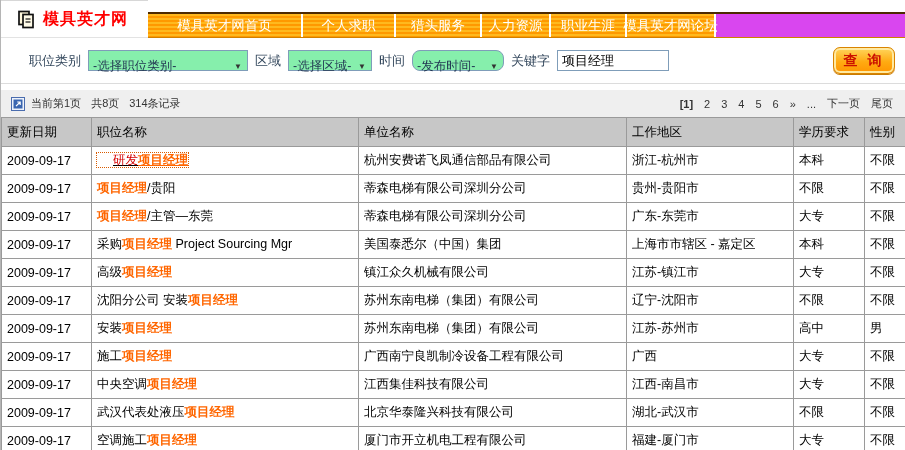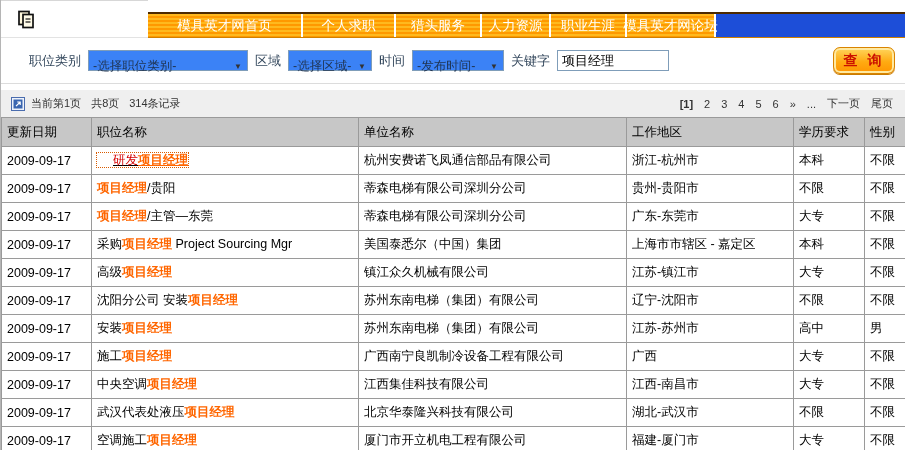--- a/index.html
+++ b/index.html
@@ -5,35 +5,35 @@
   * { box-sizing: border-box; margin: 0; padding: 0; }
   body { font-family: "Liberation Sans", "DejaVu Sans", sans-serif; background: #fff; }
   .page { width: 905px; height: 450px; background: #fff; border-left: 1px solid #b5b5b5; overflow: hidden; }
 
   
   .header { display: flex; height: 38px; }
   .logo { width: 147px; display: flex; align-items: center; gap: 7px; padding-left: 16px;
           background: #fff; border-top: 1px solid #d7d7d7; border-bottom: 1px solid #e3e3e3; }
   .logo-text { color: #f00; font-weight: bold; font-size: 16px; letter-spacing: 1px; }
   .tabs { flex: 1; display: flex; border-top: 2px solid #4d2a00; border-bottom: 1px solid #d08000;
-          background: #1d4ed8; margin-top: 12px; }
+          background: #d946ef; margin-top: 12px; }
   .tab { display: flex; align-items: center; justify-content: center; color: #fff; font-size: 13.5px;
          border-right: 2px solid #fff; cursor: pointer; white-space: nowrap;
          background: repeating-linear-gradient(180deg, #ffb91e 0 2px, #ff9900 2px 4px); }
   .tab:nth-child(1){ width:155px; } .tab:nth-child(2){ width:93px; } .tab:nth-child(3){ width:86px; }
   .tab:nth-child(4){ width:69px; } .tab:nth-child(5){ width:76px; } .tab:nth-child(6){ width:89px; }
   .tab:nth-child(7){ flex:1; border-right:none; }
 
   
   .searchbar { height: 46px; display: flex; align-items: center; padding-left: 28px; gap: 7px;
                font-size: 13px; color: #33475c; border-bottom: 1px solid #dcdcdc; background: #fff; }
   .field-label { white-space: nowrap; }
-  .select { border: 1px solid #7f9db9; background: #3b82f6; height: 21px; display: flex; align-items: center;
+  .select { border: 1px solid #7f9db9; background: #86efac; height: 21px; display: flex; align-items: center;
             justify-content: space-between; padding: 12px 3px 0 4px; color: #1f3350; font-size: 12.5px; cursor: pointer; }
-  .sel-cat { width: 160px; } .sel-region { width: 84px; } .sel-time { width: 92px; }
+  .sel-cat { width: 160px; } .sel-region { width: 84px; } .sel-time { width: 92px; border-radius: 8px; }
   .drop-arrow { font-size: 8px; color: #333; padding: 0 2px; }
   .textbox { border: 1px solid #7f9db9; width: 112px; height: 21px; font-size: 13px; padding: 1px 4px;
              font-family: "Liberation Sans", "DejaVu Sans", sans-serif; color: #000; }
   .radios { display: flex; align-items: center; gap: 10px; margin-left: 6px; font-size: 13px; color: #222; }
   .radio-item { display: flex; align-items: center; gap: 4px; cursor: pointer; }
   .radio { width: 13px; height: 13px; border: 1px solid #8a8a8a; border-radius: 50%;
            background: radial-gradient(circle at 35% 30%, #fff 30%, #d9d9d9); position: relative; flex: none; }
   .radio.checked::after { content: ""; position: absolute; inset: 3px; border-radius: 50%; background: #20386b; }
   .btn-query { margin-left: auto; margin-right: 10px; width: 62px; height: 27px; border-radius: 7px;
                border: 1px solid #d98400; box-shadow: inset 0 0 0 2px #ffe9a0, 0 1px 0 #c97b00;
@@ -68,20 +68,21 @@
 <div class="page">
 
   <div class="header">
     <div class="logo">
       <svg width="19" height="19" viewBox="0 0 19 19">
         <rect x="2" y="1.5" width="10" height="13" fill="#fff8dc" stroke="#111" stroke-width="1.7"></rect>
         <rect x="6" y="4.5" width="10" height="13" fill="#fffbe8" stroke="#111" stroke-width="1.7"></rect>
         <line x1="8.5" y1="9" x2="13.5" y2="9" stroke="#111" stroke-width="1.2"></line>
         <line x1="8.5" y1="12" x2="13.5" y2="12" stroke="#111" stroke-width="1.2"></line>
       </svg>
+      <span class="logo-text">模具英才网</span>
     </div>
     <div class="tabs">
         <div class="tab">模具英才网首页</div>
         <div class="tab">个人求职</div>
         <div class="tab">猎头服务</div>
         <div class="tab">人力资源</div>
         <div class="tab">职业生涯</div>
         <div class="tab">模具英才网论坛</div>
       </div>
   </div>

